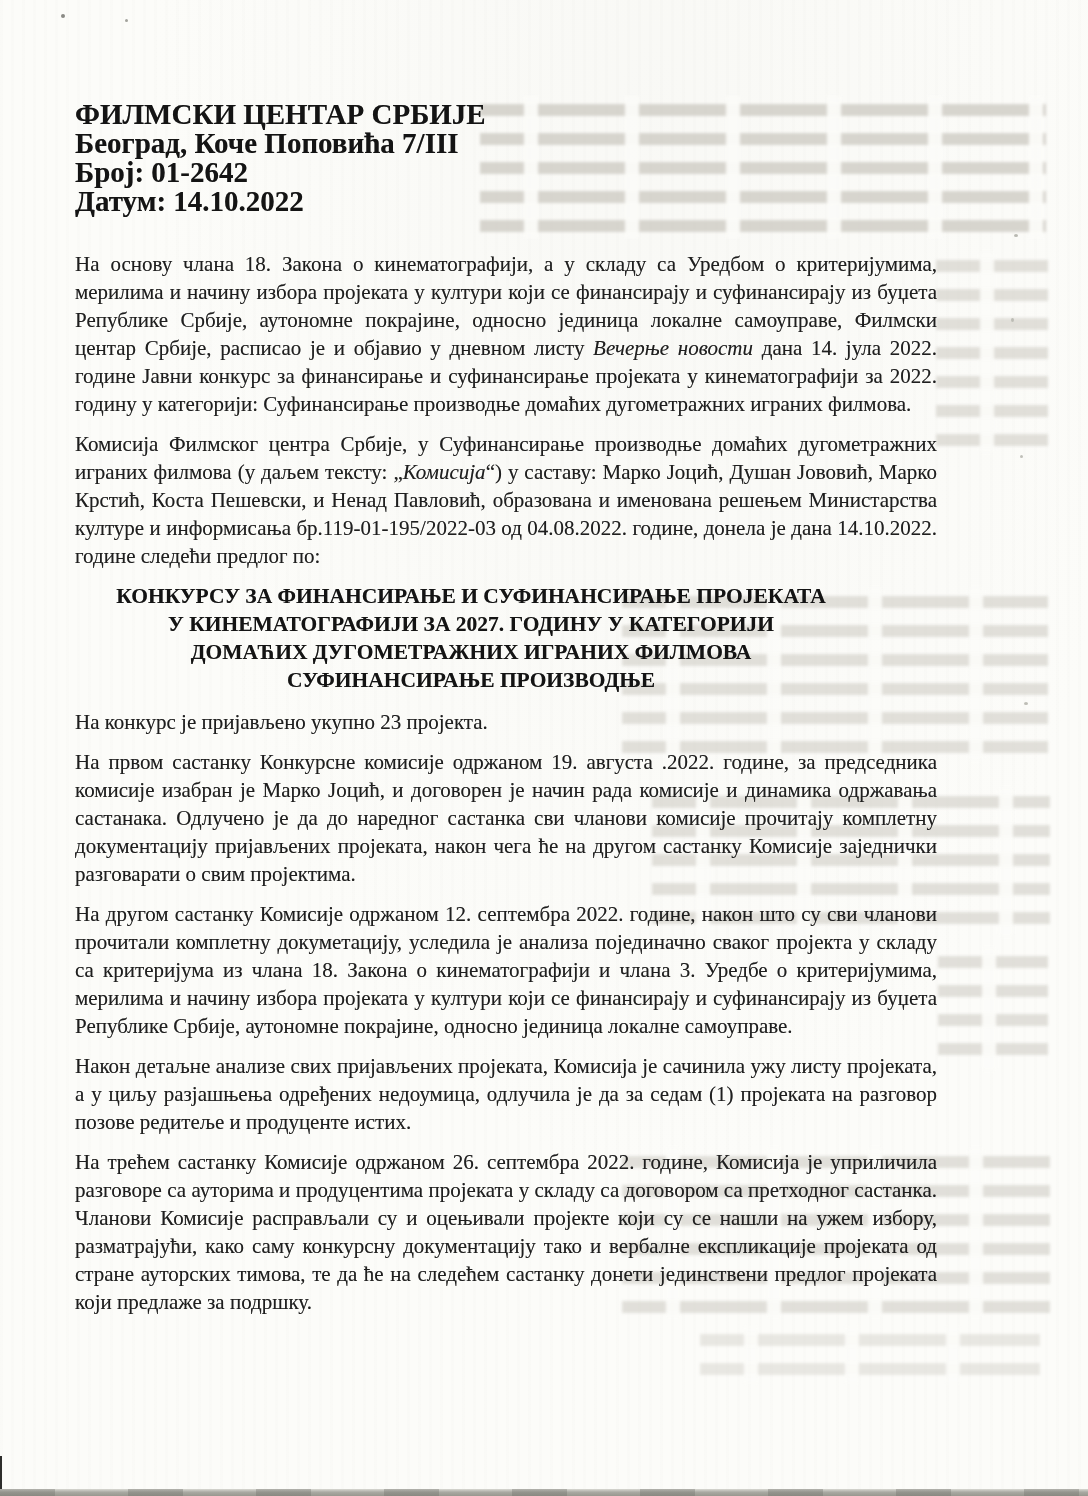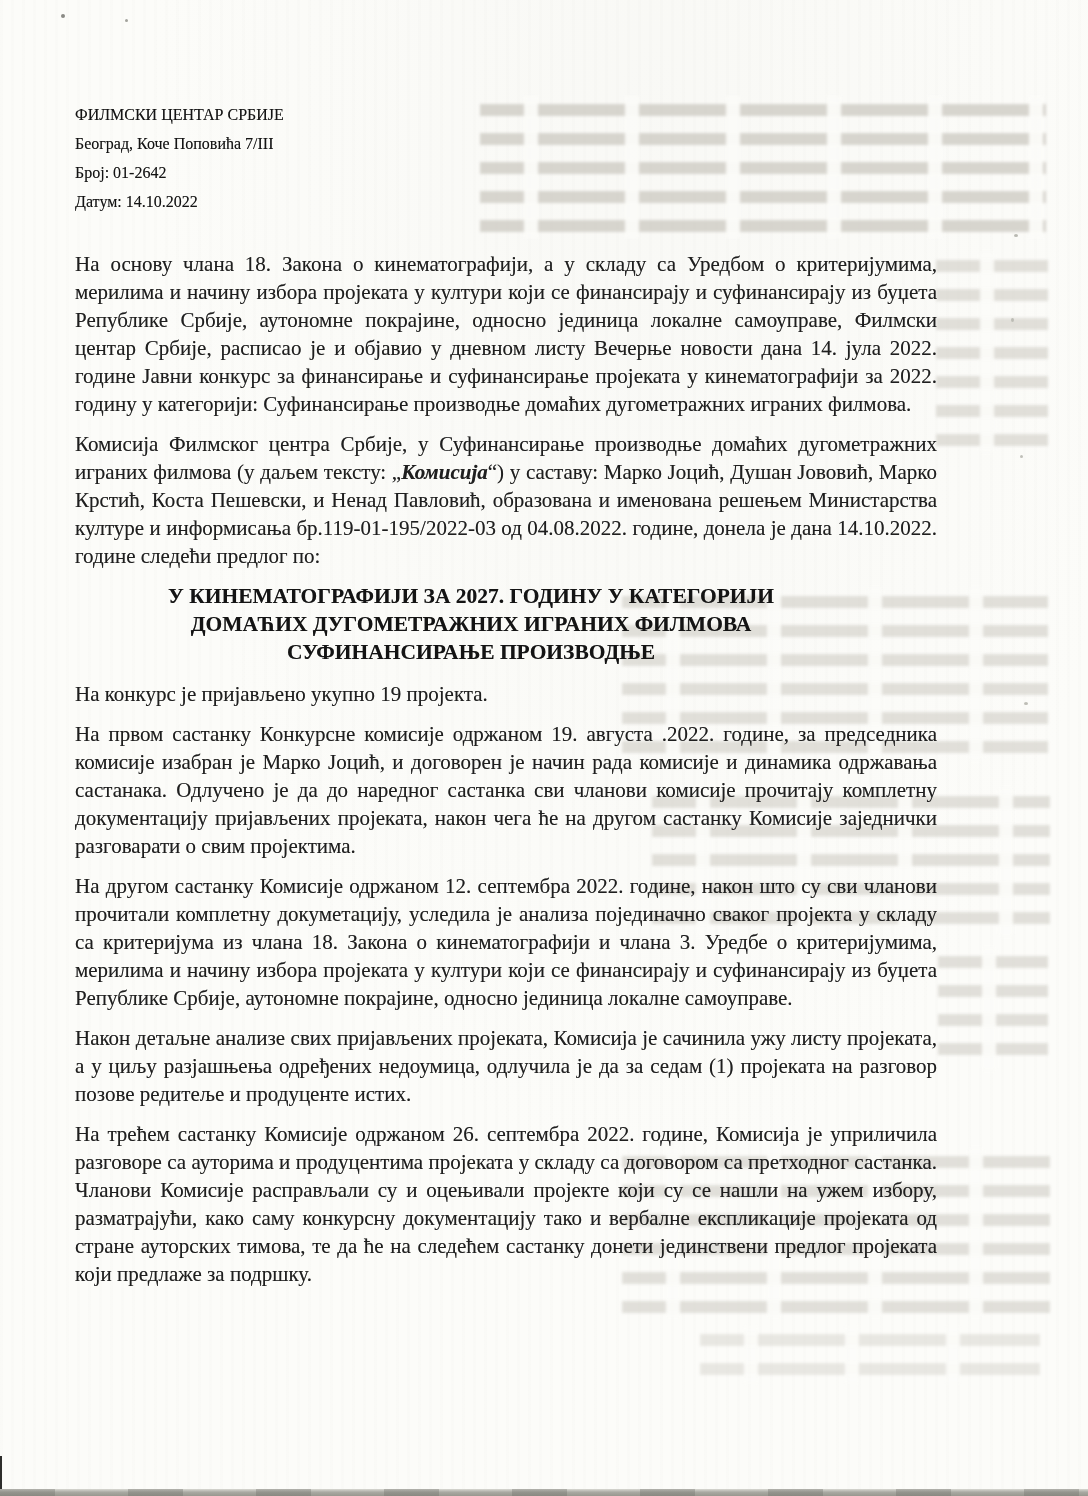--- a/index.html
+++ b/index.html
@@ -18,31 +18,31 @@
       repeating-linear-gradient(90deg, rgba(210,210,205,.05) 0 3px, rgba(255,255,255,0) 3px 11px),
       radial-gradient(ellipse at 60% 8%, rgba(220,220,214,.10), rgba(255,255,255,0) 55%);
   }
   .content{
     position:absolute;left:75px;top:100px;width:862px;
     font-size:21px;line-height:28px;
     text-align:justify;
     text-shadow:0 0 .5px rgba(25,25,25,.45);
   }
   .letterhead{
-    font-weight:normal;font-size:16px;line-height:29px;
+    font-weight:bold;font-size:29px;line-height:29px;
     margin:0 0 34px 0;color:#141414;text-align:left;
   }
   p.body-p{margin:0 0 12px 0;}
   .doc-title{
     font-weight:bold;font-size:21.5px;line-height:28px;
     text-align:center;padding-right:70px;
     margin:2px 0 14px 0;color:#141414;
   }
-  .news-italic{}
-  .commission-name{font-style:italic;font-weight:bold;}
+  .news-italic{font-style:italic;}
+  .commission-name{font-style:italic;font-weight:normal;}
   
   .bleed{
     position:absolute;pointer-events:none;
     filter:blur(1.6px);
     background:
       repeating-linear-gradient(to right, rgba(252,252,249,0) 0 44px, rgba(252,252,249,.95) 44px 58px, rgba(252,252,249,0) 58px 101px),
       repeating-linear-gradient(to bottom, rgba(0,0,0,0) 0 8px, #ccc9c1 8px 20px, rgba(0,0,0,0) 20px 29px);
     opacity:.55;
   }
   .bleed.strong{opacity:.75;}
@@ -86,26 +86,27 @@
       <div>Број: 01-2642</div>
       <div>Датум: 14.10.2022</div>
     </div>
 
     <p class="body-p"><span>На основу члана 18. Закона о кинематографији, а у складу са Уредбом о критеријумима, мерилима и начину избора пројеката у култури који се финансирају и суфинансирају из буџета Републике Србије, аутономне покрајине, односно јединица локалне самоуправе, Филмски центар Србије, расписао је и објавио у дневном листу </span><span class="news-italic">Вечерње новости</span><span> дана 14. јула 2022. године Јавни конкурс за финансирање и суфинансирање пројеката у кинематографији за 2022. годину у категорији: Суфинансирање производње домаћих дугометражних играних филмова.</span></p>
 
 
     <p class="body-p"><span>Комисија Филмског центра Србије, у  Суфинансирање производње домаћих дугометражних играних филмова (у даљем тексту: „</span><span class="commission-name">Комисија</span><span>“) у саставу: Марко Јоцић, Душан Јововић, Марко Крстић, Коста Пешевски, и Ненад Павловић, образована и именована решењем Министарства културе и информисања бр.119-01-195/2022-03 од 04.08.2022. године,  донела је дана  14.10.2022. године следећи предлог по:</span></p>
 
     <div class="doc-title">
+      <div>КОНКУРСУ ЗА ФИНАНСИРАЊЕ И СУФИНАНСИРАЊЕ ПРОЈЕКАТА</div>
       <div>У КИНЕМАТОГРАФИЈИ ЗА 2027. ГОДИНУ У КАТЕГОРИЈИ</div>
       <div>ДОМАЋИХ ДУГОМЕТРАЖНИХ ИГРАНИХ ФИЛМОВА</div>
       <div>СУФИНАНСИРАЊЕ ПРОИЗВОДЊЕ</div>
     </div>
 
-    <p class="body-p">На конкурс је пријављено укупно 19 пројекта.</p>
+    <p class="body-p">На конкурс је пријављено укупно 23 пројекта.</p>
 
     <p class="body-p">На првом састанку Конкурсне комисије одржаном 19. августа .2022. године, за председника комисије изабран је Марко Јоцић, и договорен је начин рада комисије и динамика одржавања састанака. Одлучено је да до наредног састанка сви чланови комисије прочитају комплетну документацију пријављених пројеката, након чега ће на другом састанку Комисије заједнички разговарати о свим пројектима.</p>
 
     <p class="body-p">На другом састанку Комисије одржаном 12. септембра 2022. године, након што су сви чланови прочитали комплетну докуметацију, уследила је анализа појединачно сваког пројекта у складу са критеријума из члана 18. Закона о кинематографији и члана 3. Уредбе о критеријумима, мерилима и начину избора пројеката у култури који се финансирају и суфинансирају из буџета Републике Србије, аутономне покрајине, односно јединица локалне самоуправе.</p>
 
     <p class="body-p">Након детаљне анализе свих пријављених пројеката, Комисија је сачинила ужу листу пројеката, а  у циљу разјашњења одређених недоумица, одлучила је да за седам (1) пројеката на разговор позове редитеље и продуценте истих.</p>
 
     <p class="body-p">На трећем састанку Комисије одржаном 26. септембра 2022. године, Комисија је уприличила разговоре са ауторима и продуцентима пројеката у складу са договором са претходног састанка. Чланови Комисије расправљали су и оцењивали пројекте који су се нашли на ужем избору, разматрајући, како саму конкурсну документацију тако и вербалне експликације пројеката од стране ауторских тимова, те да ће на следећем састанку донети јединствени предлог пројеката који предлаже за подршку.</p>
 
   </div>

